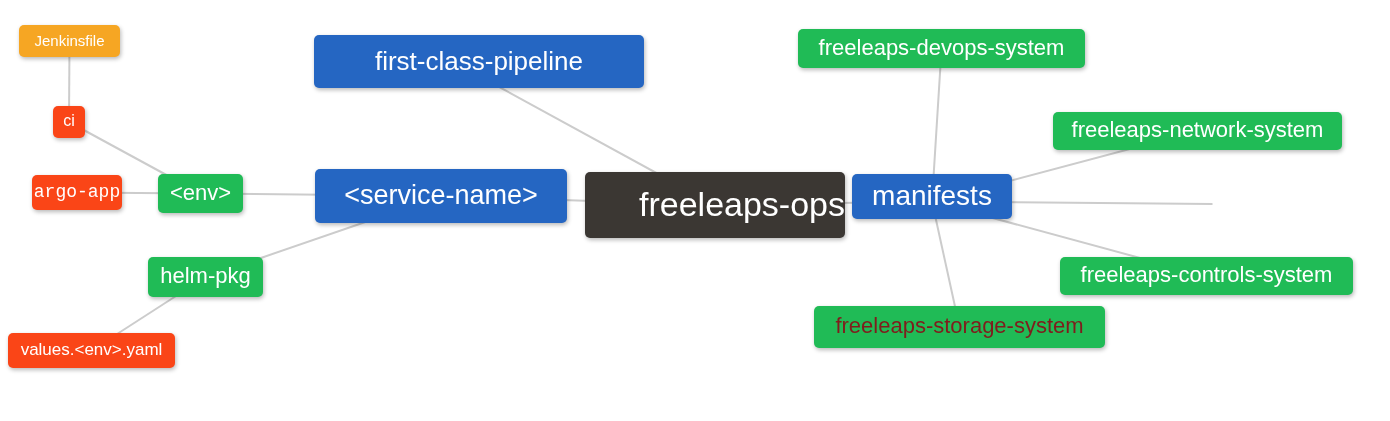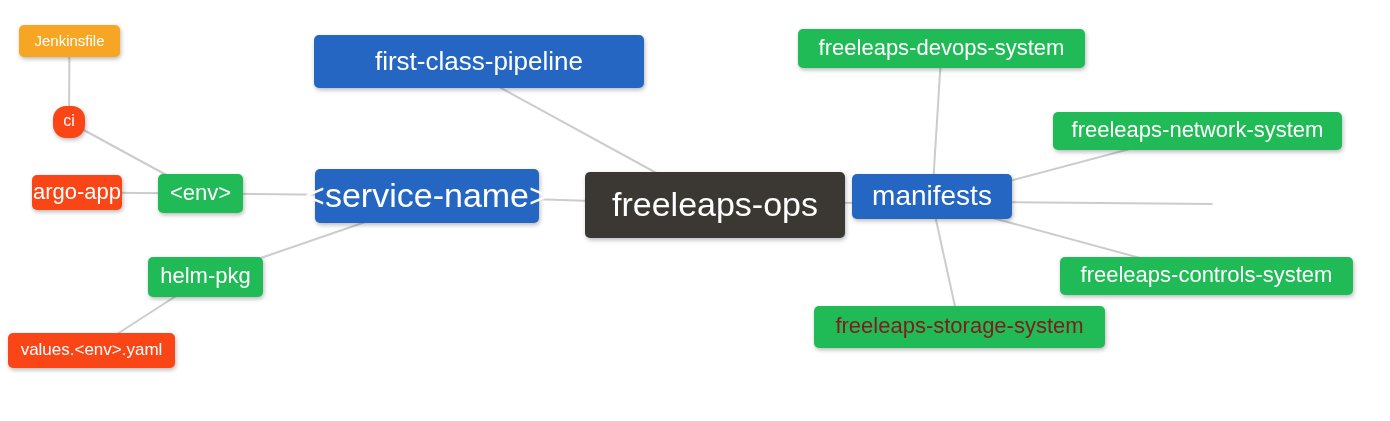--- a/index.html
+++ b/index.html
@@ -57,42 +57,42 @@
       <line x1="715" y1="205" x2="932" y2="201.5" stroke="#cccccc" stroke-width="2"></line>
       <line x1="932" y1="201.5" x2="941.5" y2="48.5" stroke="#cccccc" stroke-width="2"></line>
       <line x1="932" y1="201.5" x2="1197.5" y2="131" stroke="#cccccc" stroke-width="2"></line>
       <line x1="932" y1="201.5" x2="1212.5" y2="204" stroke="#cccccc" stroke-width="2"></line>
       <line x1="932" y1="201.5" x2="1206.5" y2="276" stroke="#cccccc" stroke-width="2"></line>
       <line x1="932" y1="201.5" x2="959.5" y2="327" stroke="#cccccc" stroke-width="2"></line>
     </svg>
 <div class="node" style="left: 19px; top: 25px; width: 101px; height: 32px; background: rgb(246, 166, 35); font-size: 15px; color: rgb(255, 255, 255);">
       <span>Jenkinsfile</span>
     </div>
-    <div class="node" style="left: 53px; top: 106px; width: 32px; height: 32px; background: rgb(250, 69, 23); font-size: 16px; color: rgb(255, 255, 255); border-radius: 13px;">
+    <div class="node" style="left: 53px; top: 106px; width: 32px; height: 32px; background: rgb(250, 69, 23); font-size: 16px; color: rgb(255, 255, 255);">
       <span>ci</span>
     </div>
-    <div class="node" style="left: 32px; top: 175px; width: 90px; height: 35px; background: rgb(250, 69, 23); font-size: 22px; color: rgb(255, 255, 255);">
+    <div class="node" style="left: 32px; top: 175px; width: 90px; height: 35px; background: rgb(250, 69, 23); font-size: 18px; color: rgb(255, 255, 255); font-family: Liberation Mono, monospace;">
       <span>argo-app</span>
     </div>
     <div class="node" style="left: 158px; top: 174px; width: 85px; height: 39px; background: rgb(32, 187, 86); font-size: 22px; color: rgb(255, 255, 255);">
       <span>&lt;env&gt;</span>
     </div>
     <div class="node" style="left: 148px; top: 257px; width: 115px; height: 40px; background: rgb(32, 187, 86); font-size: 22px; color: rgb(255, 255, 255);">
       <span>helm-pkg</span>
     </div>
     <div class="node" style="left: 8px; top: 333px; width: 167px; height: 35px; background: rgb(250, 69, 23); font-size: 17px; color: rgb(255, 255, 255);">
       <span>values.&lt;env&gt;.yaml</span>
     </div>
     <div class="node" style="left: 314px; top: 35px; width: 330px; height: 53px; background: rgb(37, 102, 194); font-size: 26px; color: rgb(255, 255, 255);">
       <span>first-class-pipeline</span>
     </div>
-    <div class="node" style="left: 315px; top: 169px; width: 224px; height: 54px; background: rgb(37, 102, 194); font-size: 34px; color: rgb(255, 255, 255);">
+    <div class="node" style="left: 315px; top: 169px; width: 252px; height: 54px; background: rgb(37, 102, 194); font-size: 27px; color: rgb(255, 255, 255);">
       <span>&lt;service-name&gt;</span>
     </div>
-    <div class="node" style="left: 585px; top: 172px; width: 260px; height: 66px; background: rgb(59, 55, 51); font-size: 34px; color: rgb(255, 255, 255);">
+    <div class="node" style="left: 585px; top: 172px; width: 260px; height: 66px; background: rgb(59, 55, 51); font-size: 34px; color: rgb(255, 255, 255); justify-content: flex-end;">
       <span>freeleaps-ops</span>
     </div>
     <div class="node" style="left: 852px; top: 174px; width: 160px; height: 45px; background: rgb(37, 102, 194); font-size: 28px; color: rgb(255, 255, 255); align-items: center;">
       <span>manifests</span>
     </div>
     <div class="node" style="left: 798px; top: 29px; width: 287px; height: 39px; background: rgb(32, 187, 86); font-size: 22px; color: rgb(255, 255, 255);">
       <span>freeleaps-devops-system</span>
     </div>
     <div class="node" style="left: 1053px; top: 112px; width: 289px; height: 38px; background: rgb(32, 187, 86); font-size: 22px; color: rgb(255, 255, 255);">
       <span>freeleaps-network-system</span>

